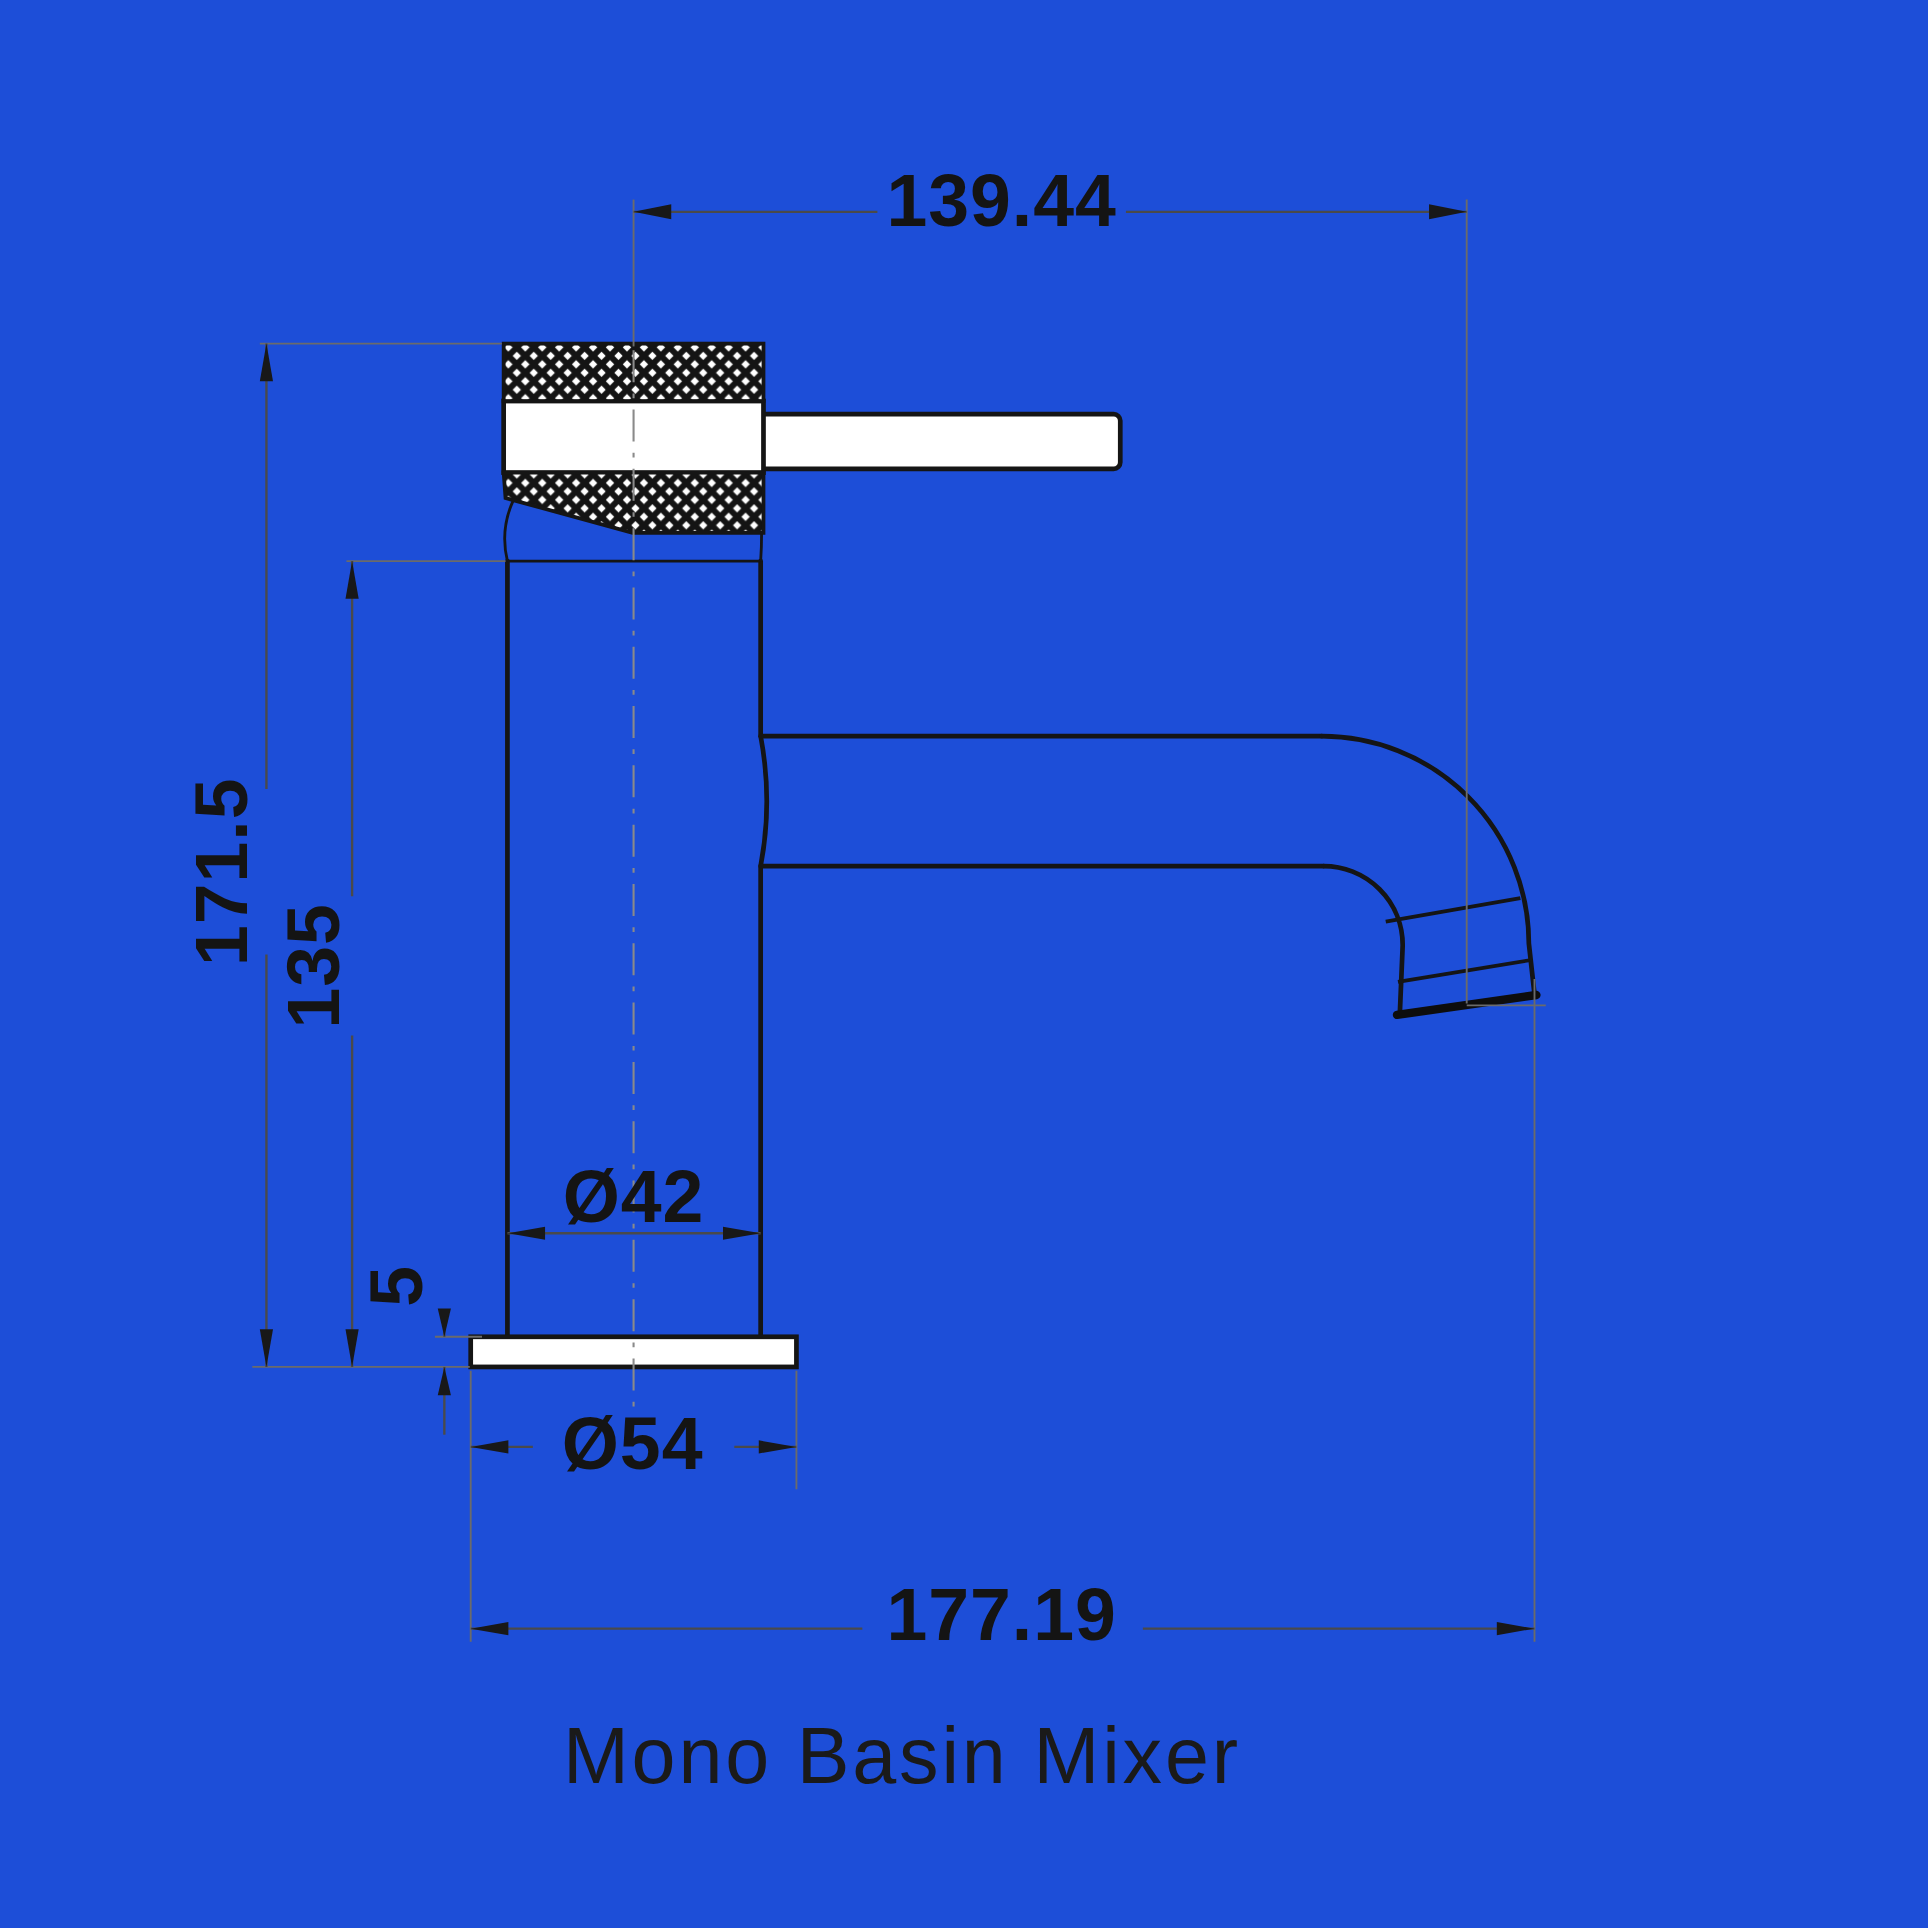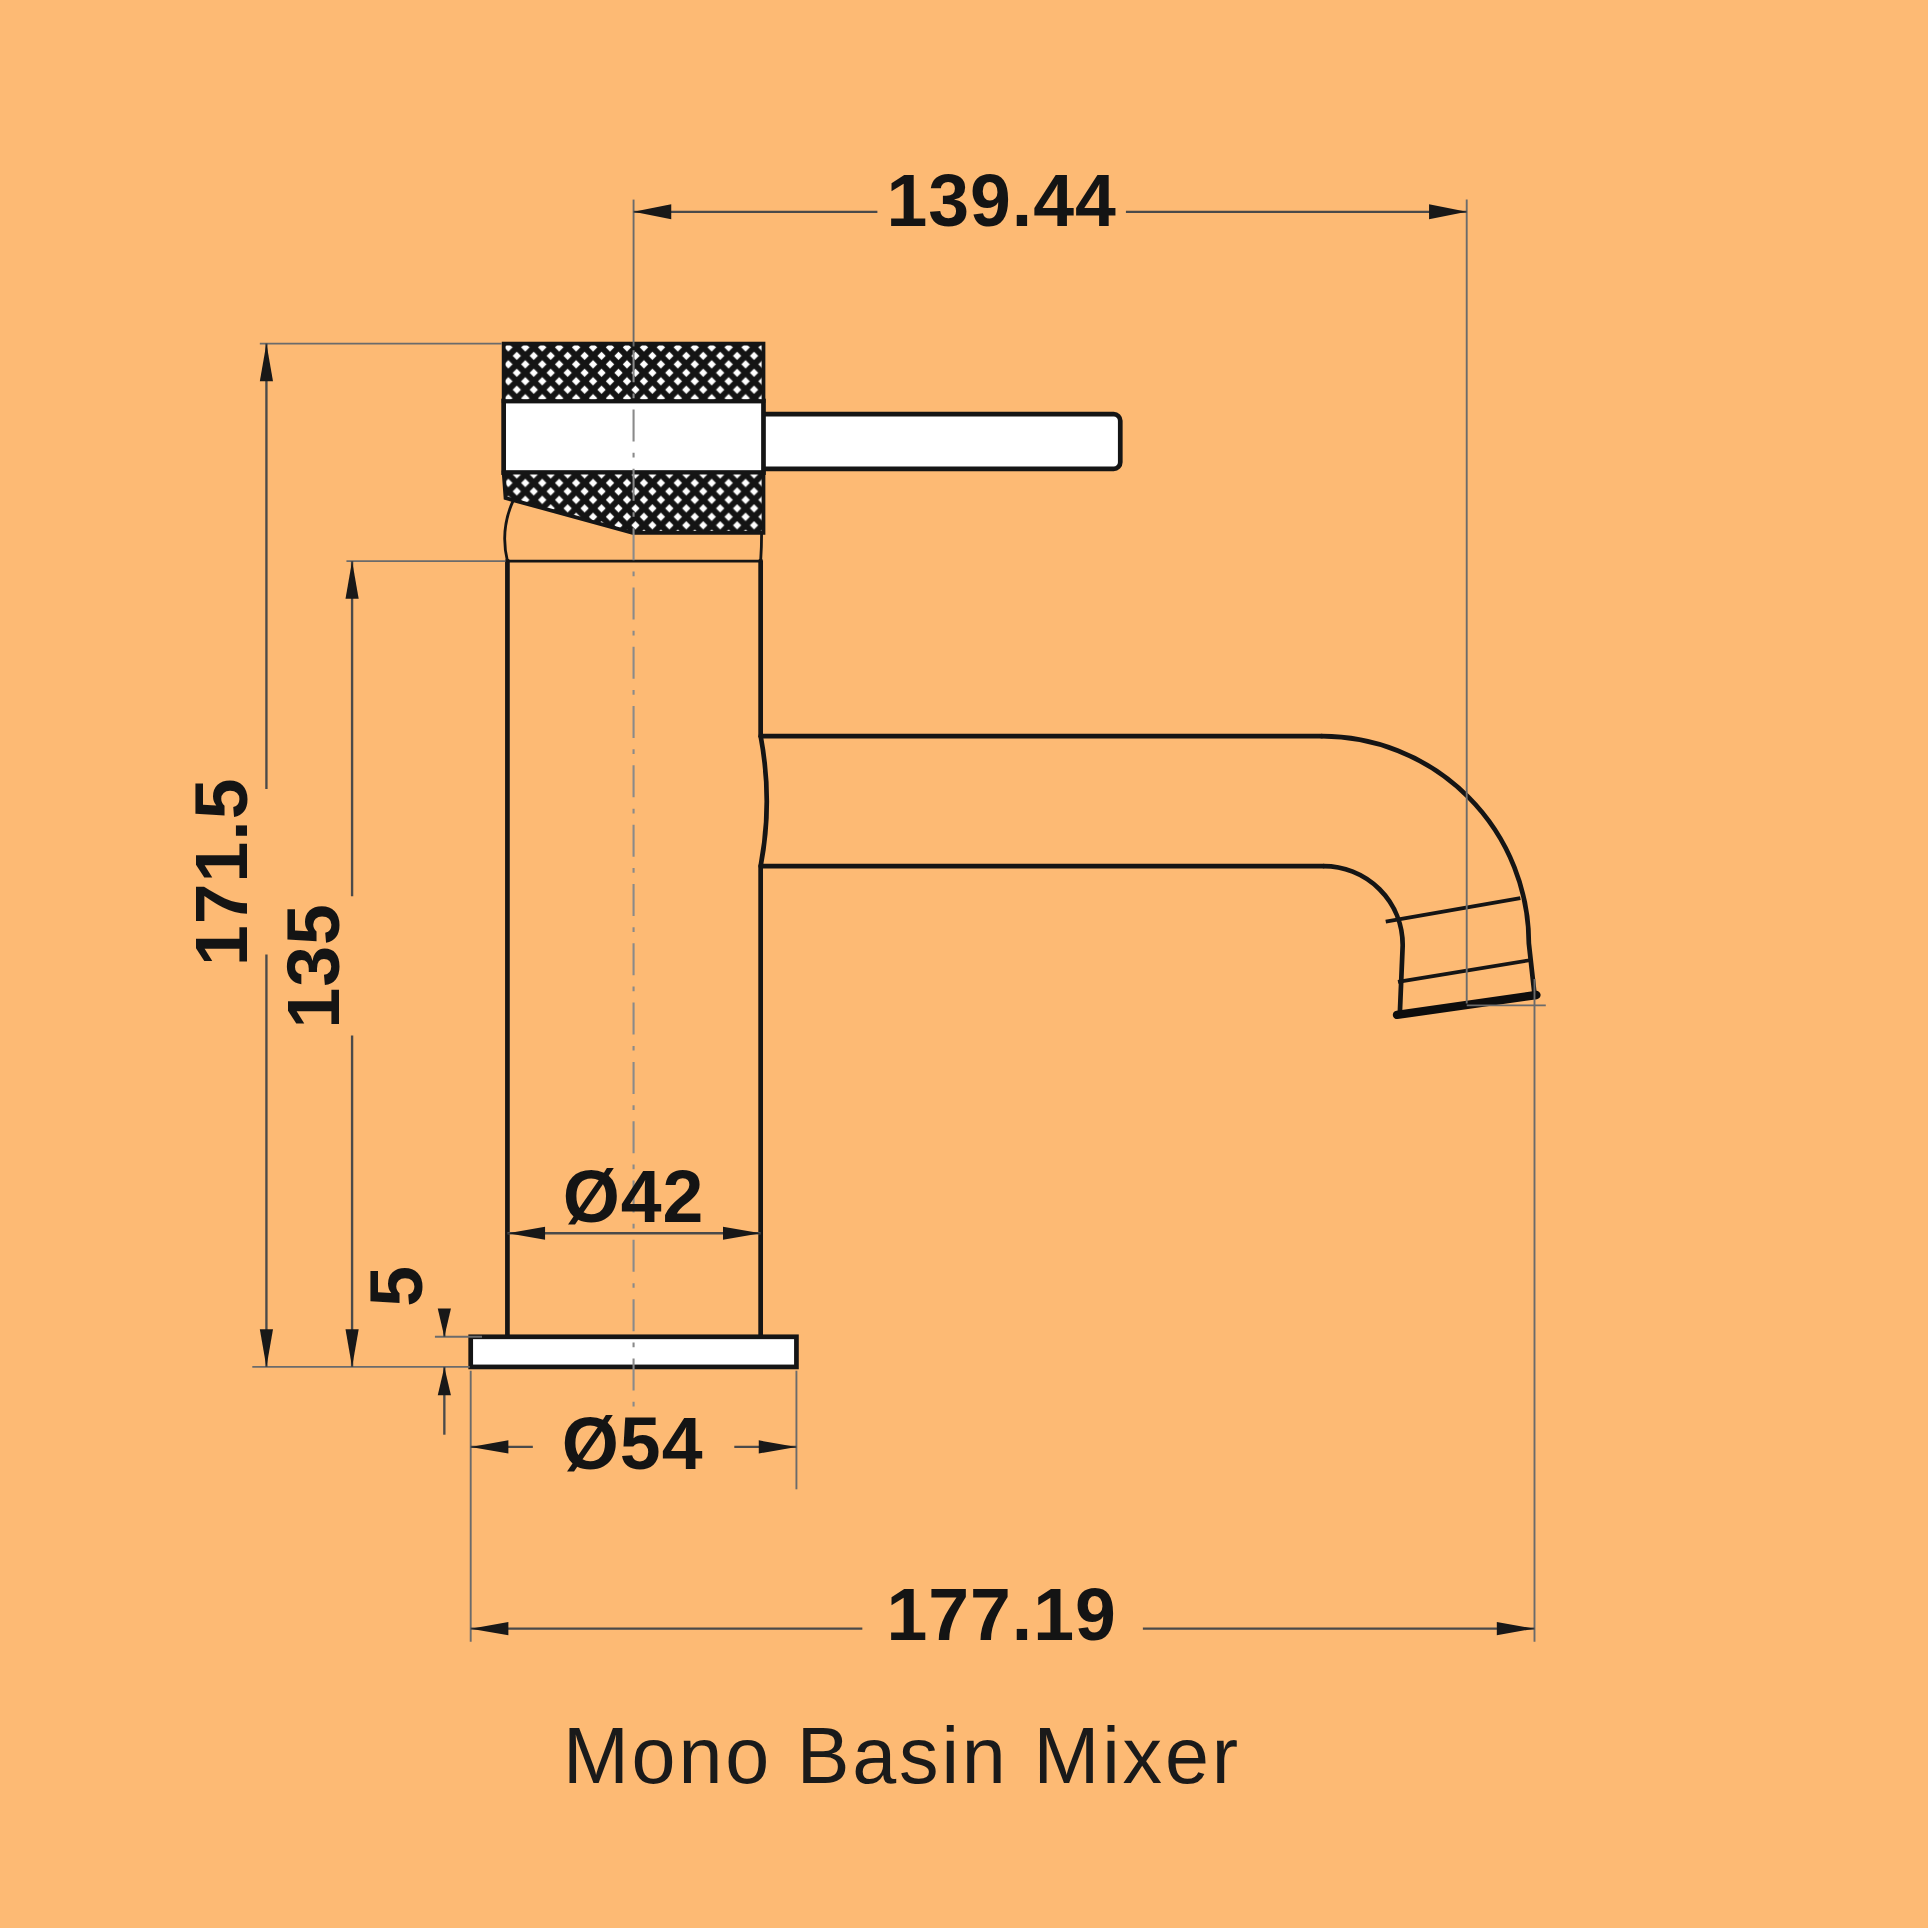--- a/index.html
+++ b/index.html
@@ -7,21 +7,21 @@
     padding: 0;
     background: #ffffff;
     width: 1928px;
     height: 1928px;
     overflow: hidden;
   }
   #stage {
     position: relative;
     width: 1928px;
     height: 1928px;
-    background: #fdba74;
+    background: #1d4ed8;
   }
   svg { display: block; }
 
   .outline        { stroke: #151515; stroke-width: 5; fill: none; stroke-linecap: round; }
   .outline-fill   { stroke: #151515; stroke-width: 5; fill: #ffffff; }
   .outline-thin   { stroke: #151515; stroke-width: 3; fill: none; }
   .knurl-band     { stroke: #151515; stroke-width: 4; fill: url(#knurlPattern); }
   .thick-edge     { stroke: #0d0d0d; stroke-width: 9; fill: none; stroke-linecap: round; }
   .detail-line    { stroke: #151515; stroke-width: 4; fill: none; }
 

